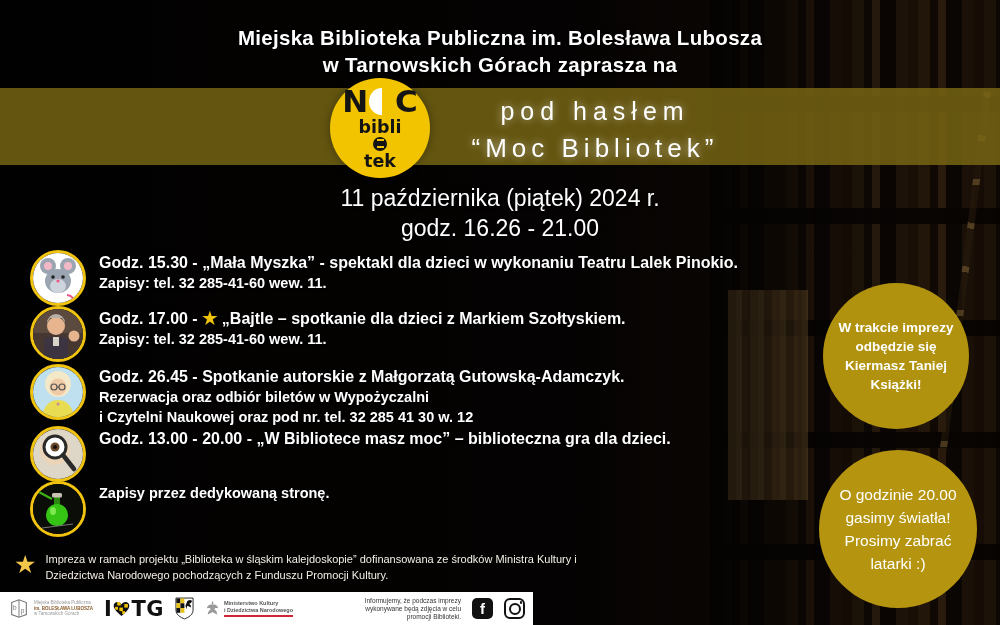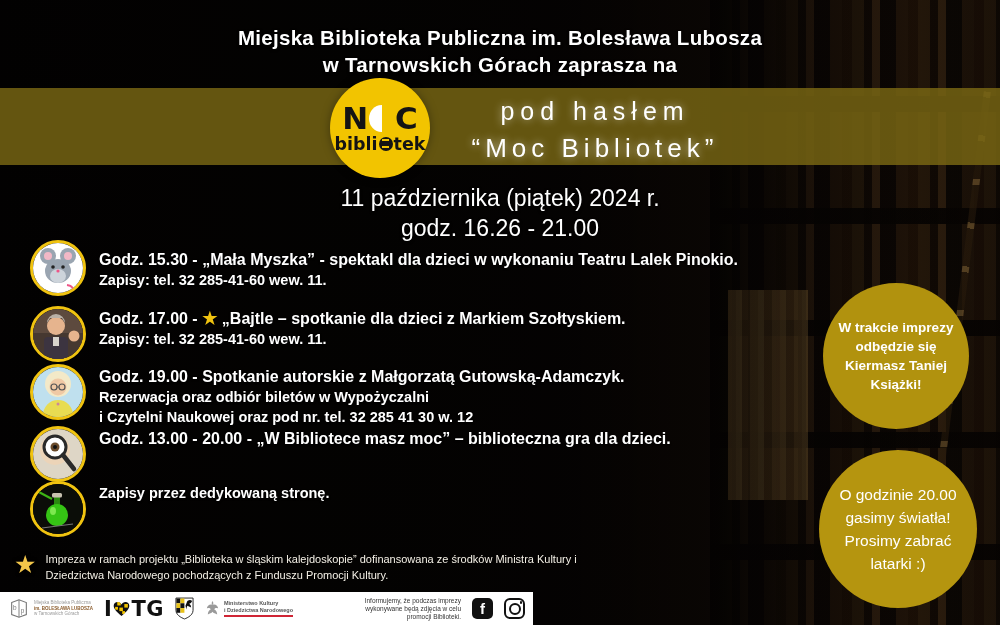--- a/index.html
+++ b/index.html
@@ -29,33 +29,33 @@
   .band{position:absolute;left:0;top:88px;width:100%;height:77px;z-index:2;
     background:rgba(122,104,20,.82);}
   .noc-logo{position:absolute;left:330px;top:78px;width:100px;height:100px;border-radius:50%;
     background:#f2c400;z-index:4;display:flex;flex-direction:column;align-items:center;justify-content:center;
     box-shadow:0 0 10px rgba(0,0,0,.35);}
   .noc-top{display:flex;align-items:center;font-weight:bold;font-size:31px;line-height:31px;color:#141414;
     font-family:"DejaVu Sans",sans-serif;}
   .moon{display:inline-block;width:25px;height:27px;border-radius:50%;margin:0 1px;
     background:linear-gradient(90deg,#ffffff 0 52%,#f2c400 52%);}
   .noc-bottom{display:flex;align-items:center;font-weight:bold;font-size:17.5px;line-height:20px;color:#141414;
-    font-family:"DejaVu Sans",sans-serif;}
+    font-family:"DejaVu Sans",sans-serif;flex-direction:column;}
   .o-disc{display:inline-flex;align-items:center;justify-content:center;width:14px;height:14px;
     border-radius:50%;background:#141414;margin:0 1px;}
   .o-bars{width:7px;height:5px;border-top:2px solid #f2c400;border-bottom:2px solid #f2c400;}
   .slogan{position:absolute;left:445px;top:97px;width:300px;z-index:3;text-align:center;color:#fff;}
   .slogan-1{font-size:25px;letter-spacing:6px;text-shadow:0 0 9px rgba(255,255,255,.6);}
   .slogan-2{font-size:26px;letter-spacing:5px;margin-top:7px;text-shadow:0 0 9px rgba(255,255,255,.6);}
   
   .date{position:absolute;top:183px;left:0;width:100%;z-index:3;text-align:center;color:#fff;
     font-weight:normal;font-size:23px;line-height:30px;text-shadow:0 1px 3px rgba(0,0,0,.9);}
   
   .event-row{position:absolute;left:30px;display:flex;align-items:flex-start;z-index:3;width:780px;}
-  .row-1{top:240px;align-items:center;}.row-2{top:306px;}.row-3{top:364px;}.row-4{top:426px;}.row-5{top:481px;}
+  .row-1{top:250px;}.row-2{top:306px;}.row-3{top:364px;}.row-4{top:426px;}.row-5{top:481px;}
   .event-icon{width:56px;height:56px;border-radius:50%;border:3px solid #f0c310;overflow:hidden;
     flex:0 0 auto;box-sizing:border-box;background:#000;}
   .event-icon svg{display:block;width:100%;height:100%;}
   .event-text{margin-left:13px;color:#fff;padding-top:2px;text-shadow:0 1px 2px rgba(0,0,0,.9);}
   .event-title{font-size:16px;font-weight:bold;line-height:21px;white-space:nowrap;}
   .event-sub{font-size:14.5px;font-weight:bold;line-height:20px;white-space:nowrap;}
   .inline-star{color:#f0c310;font-size:17px;text-shadow:none;}
   
   .badge{position:absolute;border-radius:50%;display:flex;align-items:center;justify-content:center;
     text-align:center;color:#fff;z-index:3;box-sizing:border-box;white-space:pre-line;}
@@ -178,21 +178,21 @@
           <circle cx="25" cy="20" r="8.5" fill="#f0c9a5"></circle>
           <path d="M13 17 a12 12 0 0 1 24 0 l-4 -6 h-16 z" fill="#f3e9c8"></path>
           <circle cx="21" cy="20" r="3" stroke="#555" stroke-width="1.2" fill="none"></circle>
           <circle cx="29" cy="20" r="3" stroke="#555" stroke-width="1.2" fill="none"></circle>
           <line x1="24" y1="20" x2="26" y2="20" stroke="#555" stroke-width="1.2"></line>
           <path d="M9 50 q3 -17 16 -17 q13 0 16 17 z" fill="#e8dc52"></path>
           <circle cx="25" cy="37" r="1.5" fill="#c89"></circle>
         </svg>
     </div>
     <div class="event-text">
-      <div class="event-title">Godz. 19.00 - Spotkanie autorskie z Małgorzatą Gutowską-Adamczyk.</div>
+      <div class="event-title">Godz. 26.45 - Spotkanie autorskie z Małgorzatą Gutowską-Adamczyk.</div>
       <div class="event-sub">Rezerwacja oraz odbiór biletów w Wypożyczalni</div>
       <div class="event-sub">i Czytelni Naukowej oraz pod nr. tel. 32 285 41 30 w. 12</div>
     </div>
   </div>
 
   <div class="event-row row-4">
     <div class="event-icon">
       <svg viewBox="0 0 50 50">
           <rect width="50" height="50" fill="#ded6c6"></rect>
           <circle cx="22" cy="21" r="15" fill="#ecd4b8"></circle>

